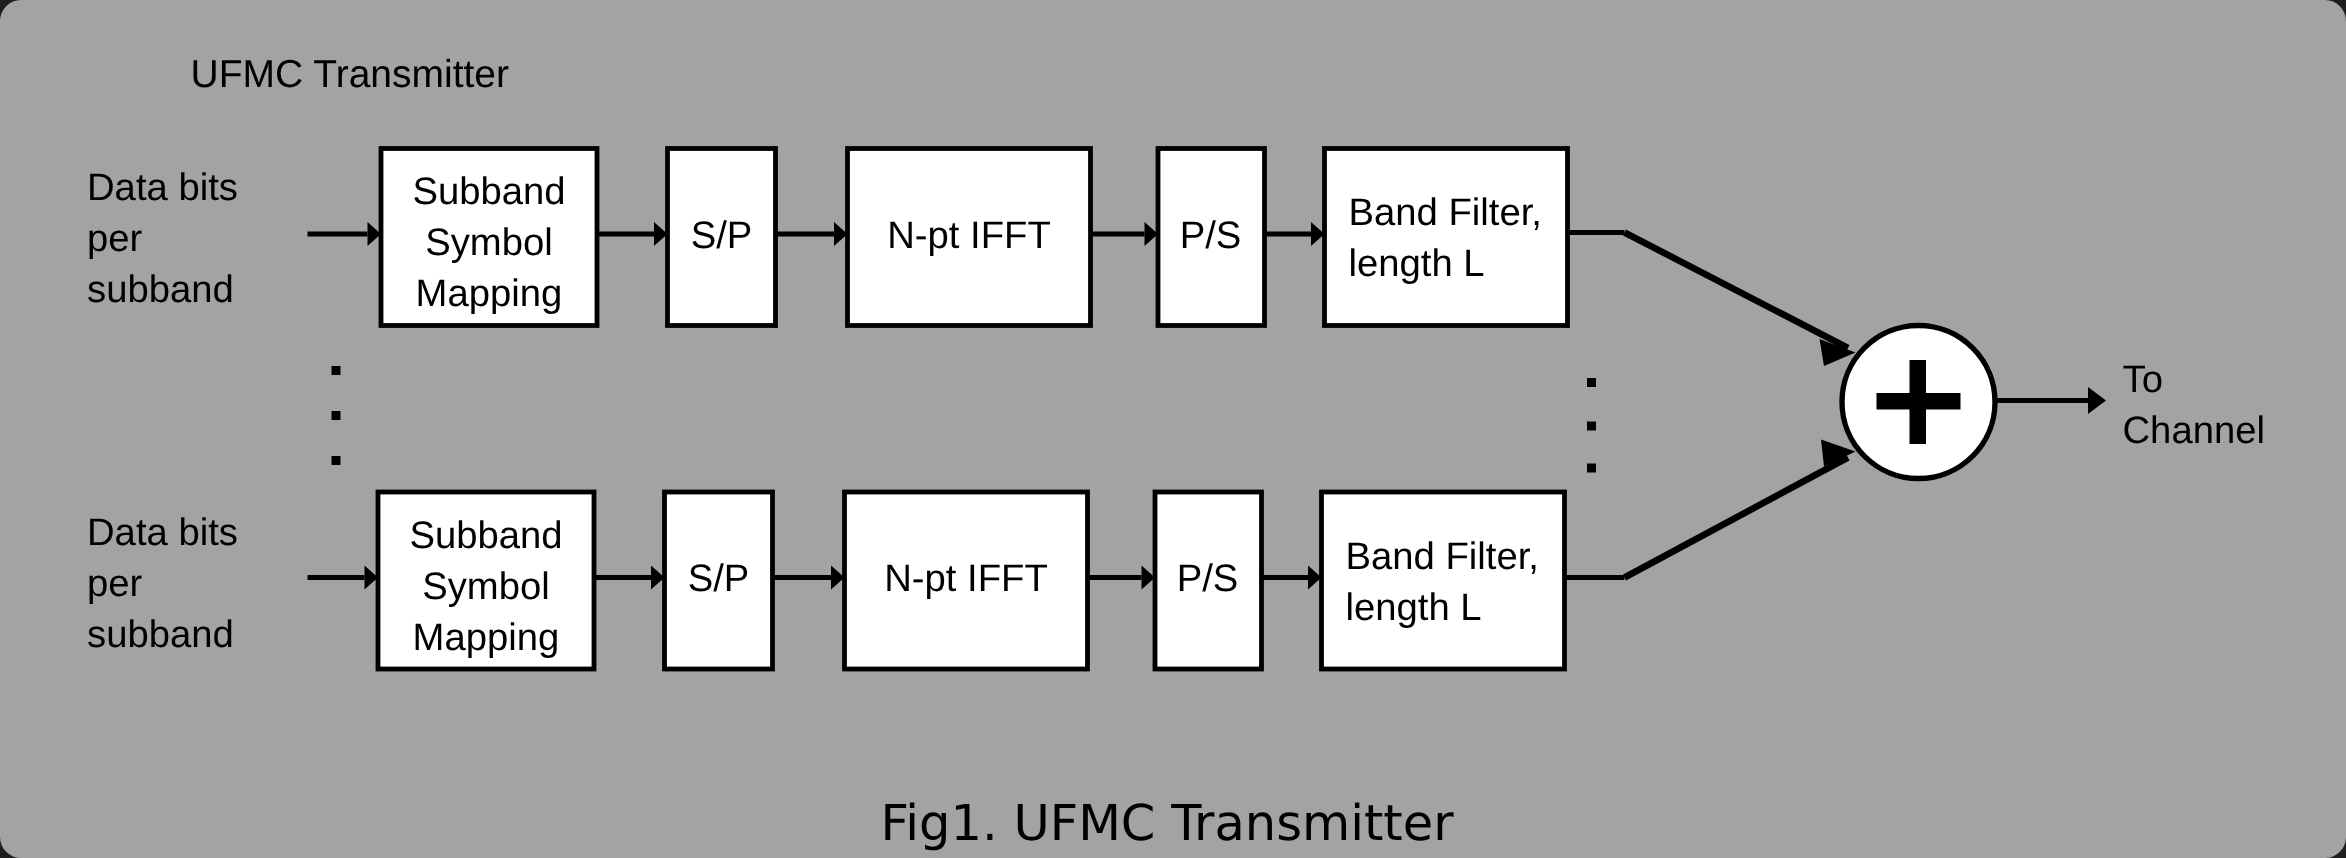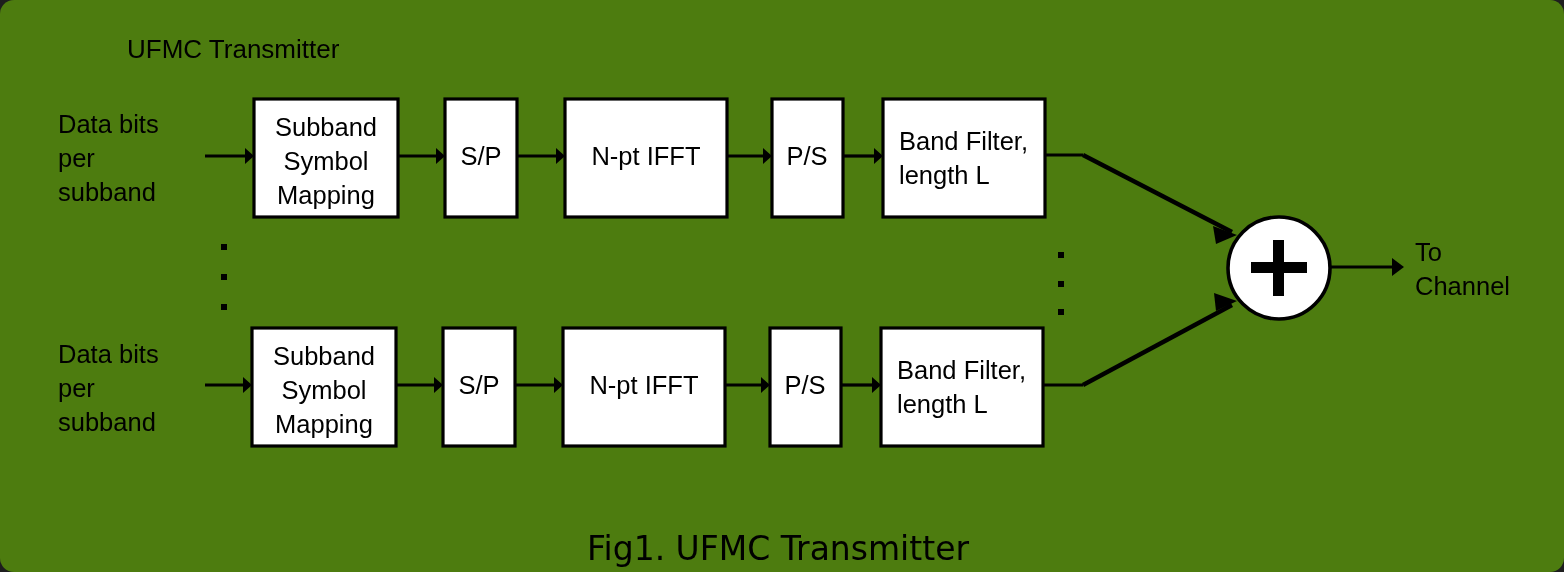--- a/index.html
+++ b/index.html
@@ -10,21 +10,21 @@
   body {
     width: 1564px;
     height: 572px;
     overflow: hidden;
     font-family: "Liberation Sans", sans-serif;
   }
   #figure-card {
     position: relative;
     width: 1564px;
     height: 572px;
-    background: #4d7c0f;
+    background: #a3a3a3;
     border-radius: 14px;
     overflow: hidden;
   }
   #diagram-svg {
     position: absolute;
     left: 0;
     top: 0;
     width: 1564px;
     height: 572px;
     display: block;

